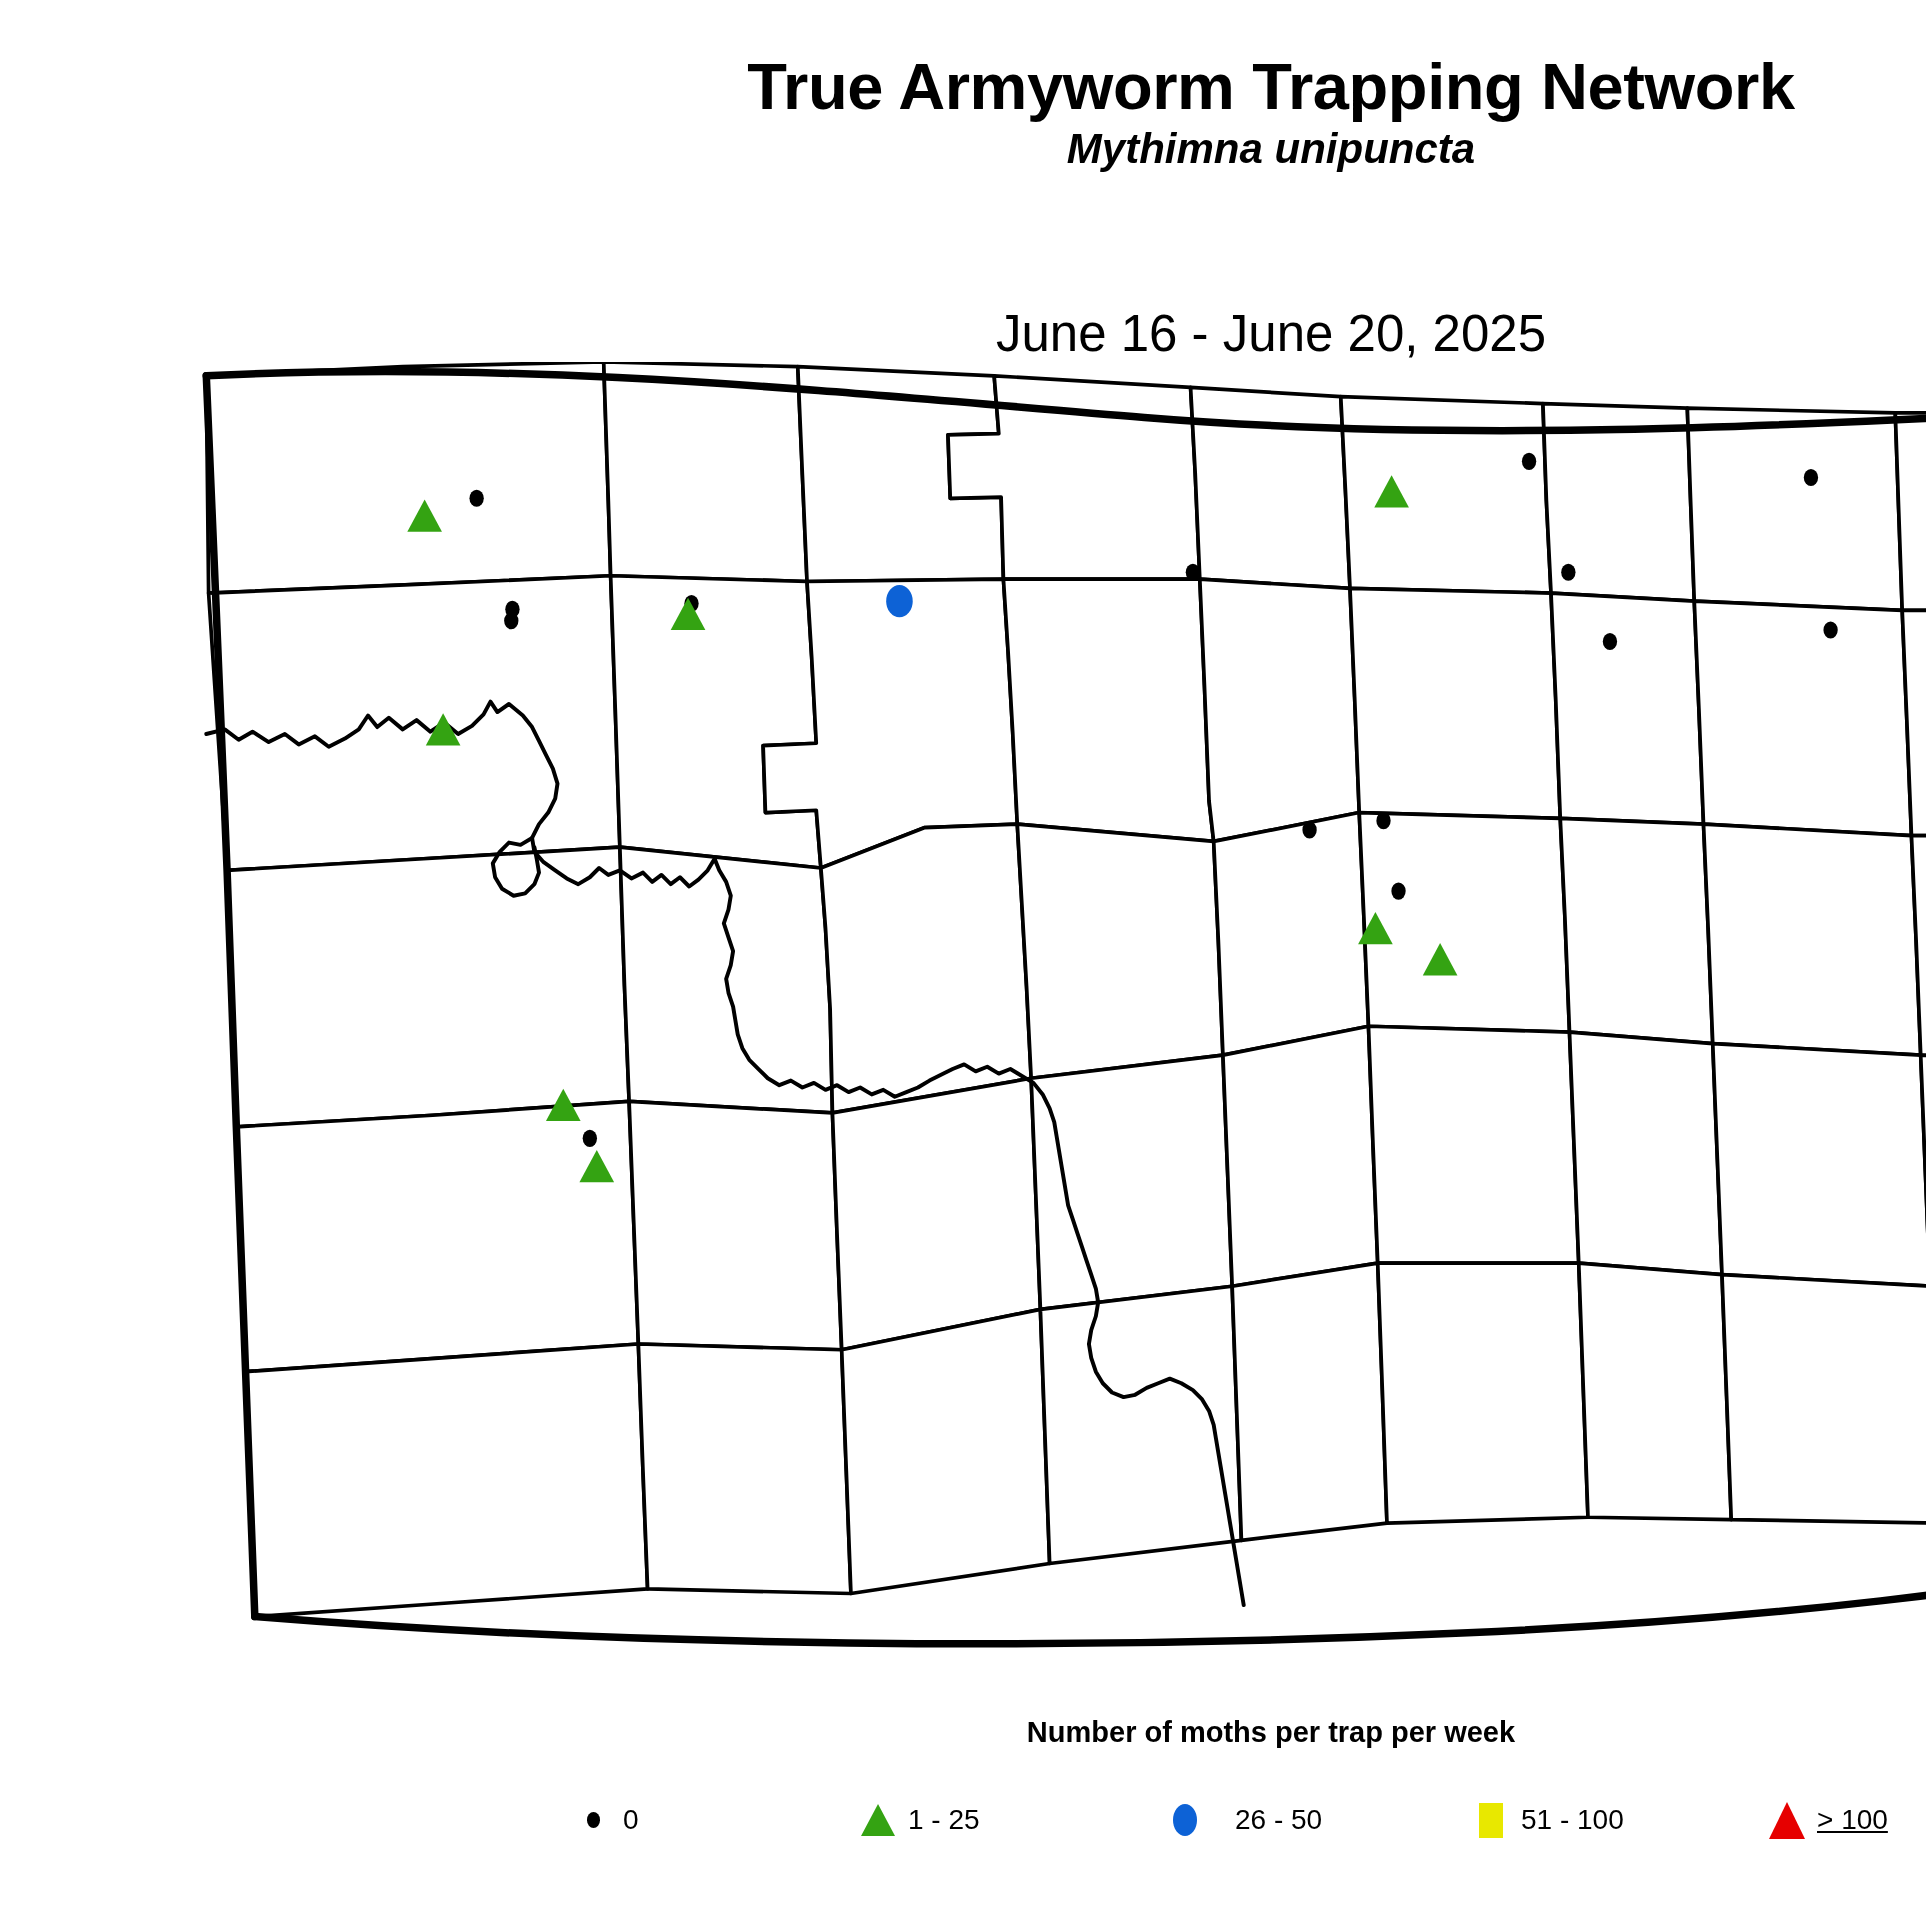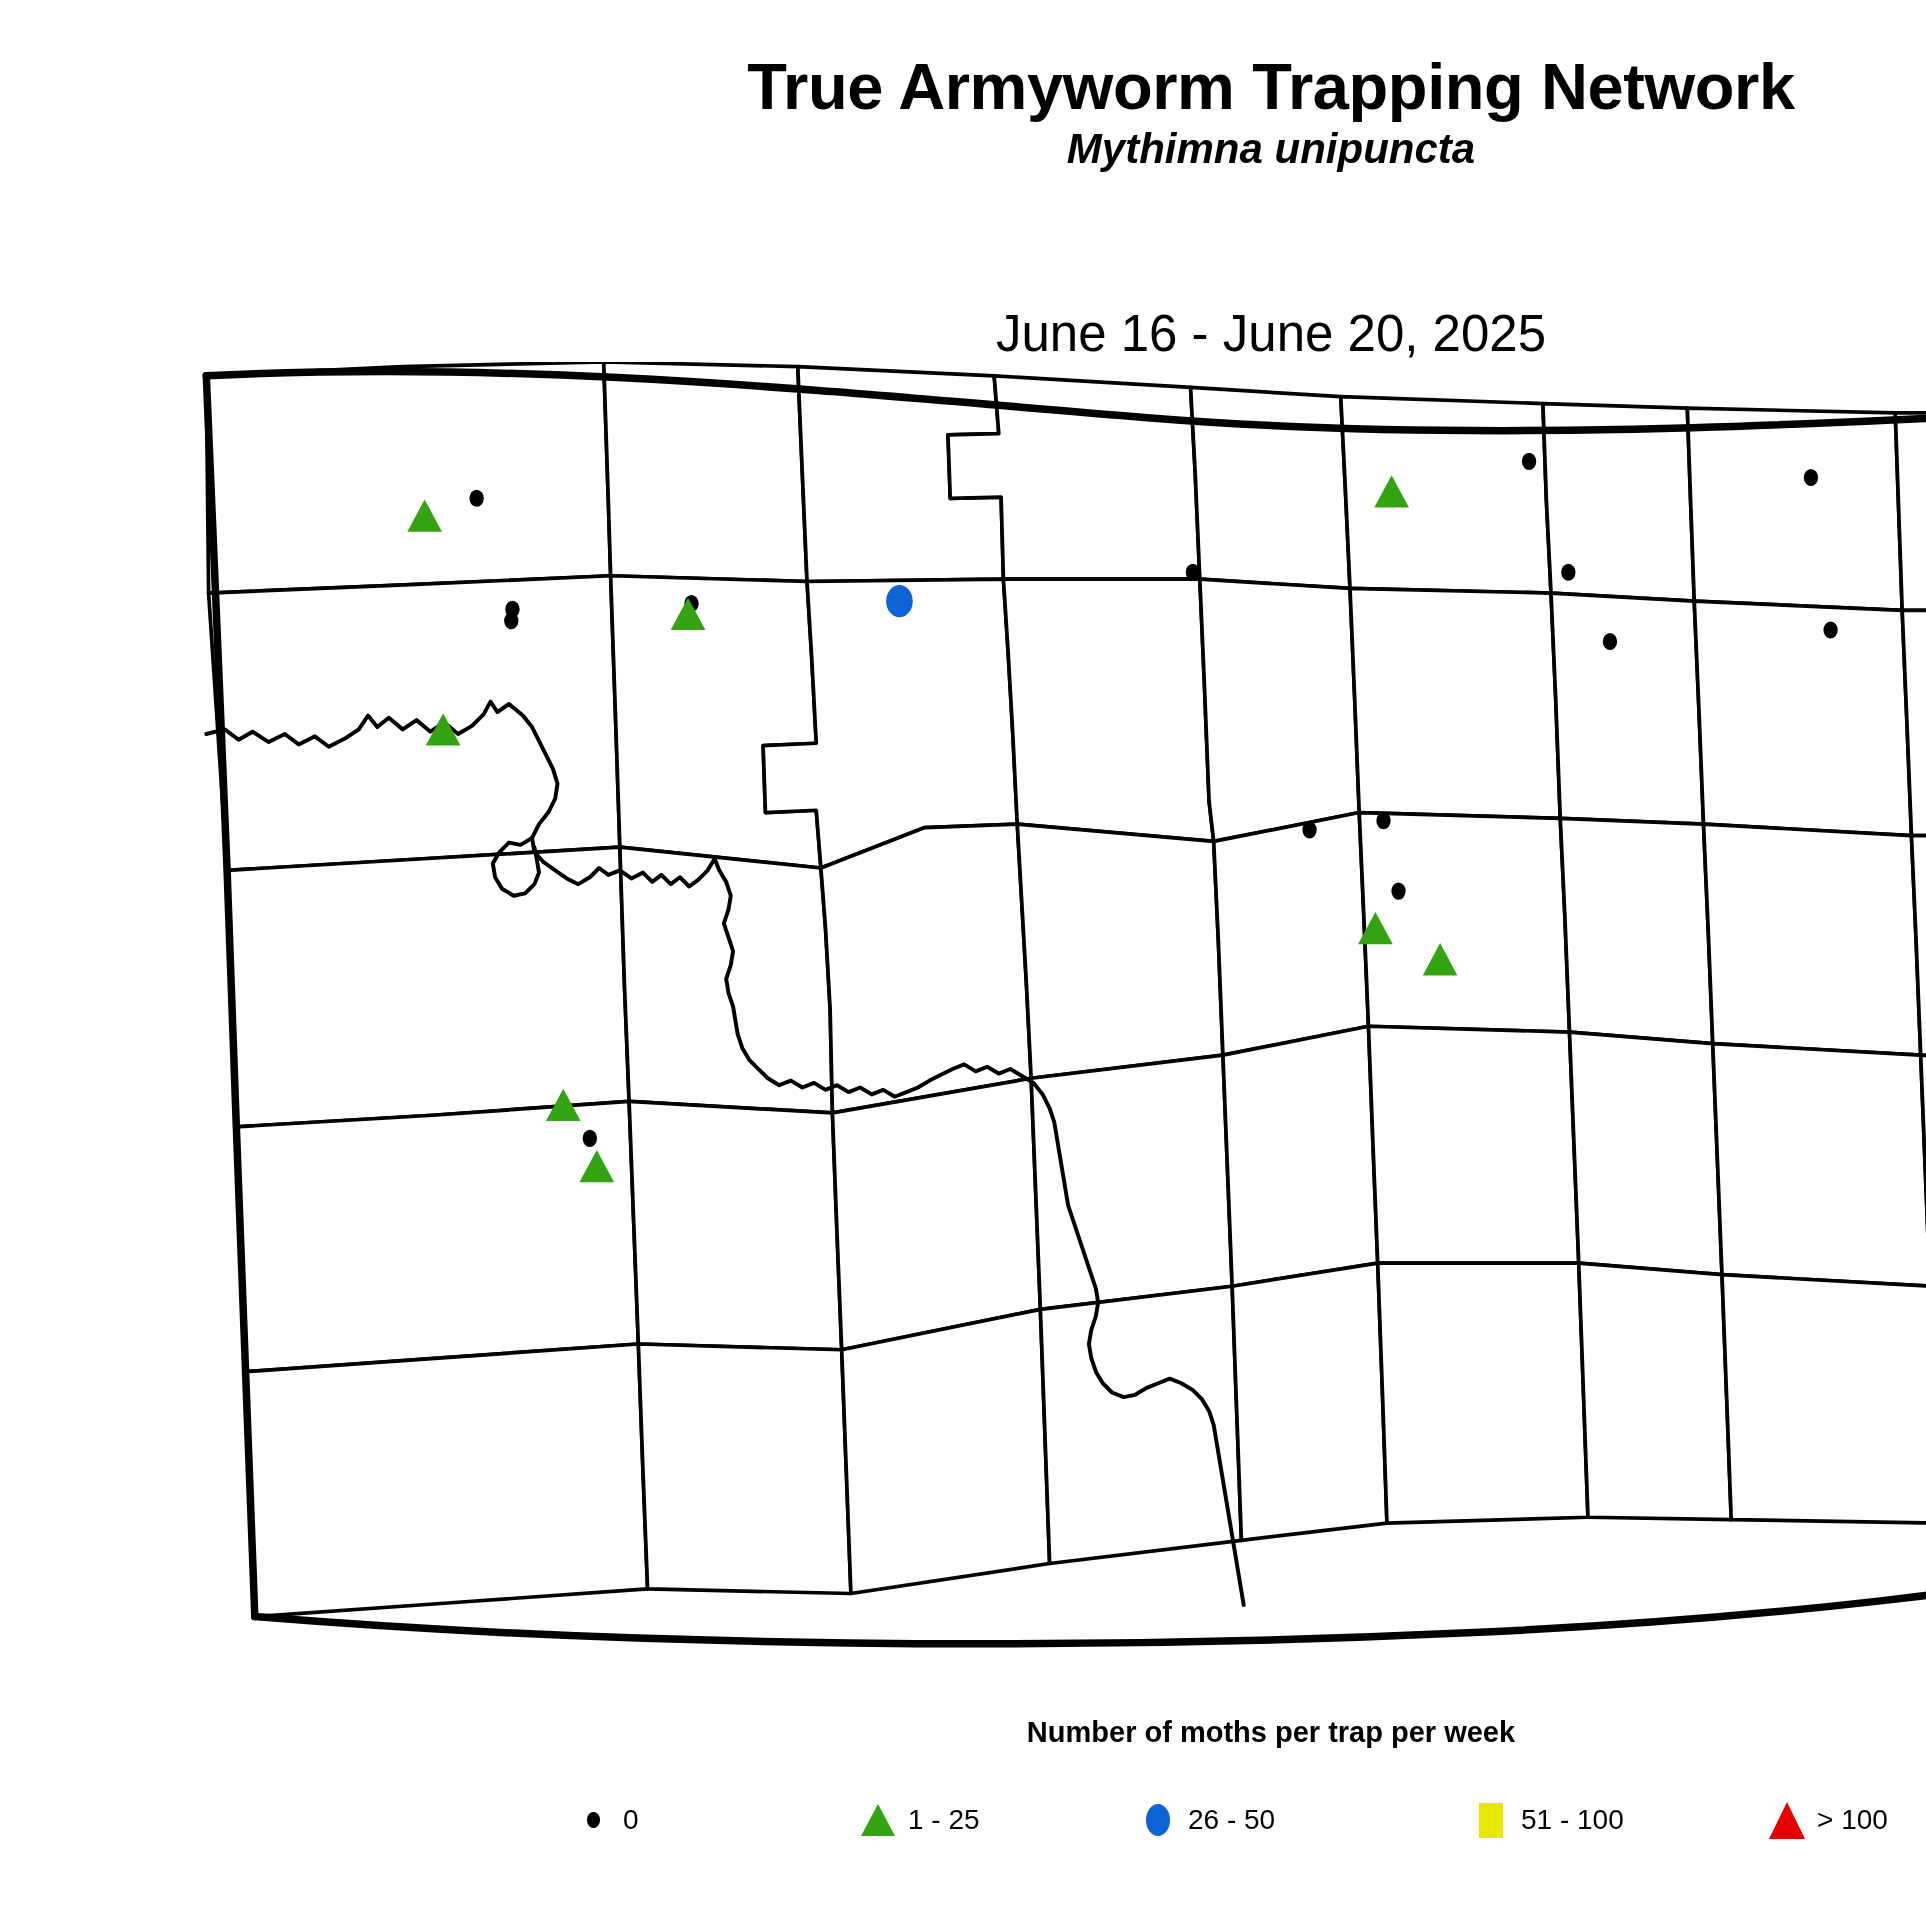--- a/index.html
+++ b/index.html
@@ -328,35 +328,35 @@
       <span class="legend-label">0</span>
     </div>
 
     <div class="legend-item" style="left:285px;align-items:center;">
       <span class="legend-sym">
           <span class="sym-tri-green"></span>
         </span>
       <span class="legend-label">1 - 25</span>
     </div>
 
-    <div class="legend-item" style="left:565px;">
+    <div class="legend-item" style="left:592px;gap:20px;">
       <span class="legend-sym">
           <span class="sym-circ-blue"></span>
         </span>
       <span class="legend-label">26 - 50</span>
     </div>
 
     <div class="legend-item" style="left:898px;justify-content:center;">
       <span class="legend-sym">
           <span class="sym-square-yellow"></span>
         </span>
       <span class="legend-label">51 - 100</span>
     </div>
 
-    <div class="legend-item" style="left:1194px;">
+    <div class="legend-item" style="left:1194px;text-decoration:underline;">
       <span class="legend-sym">
           <span class="sym-tri-red"></span>
         </span>
       <span class="legend-label">&gt; 100</span>
     </div>
 
   </div>
 
 </div>
 

